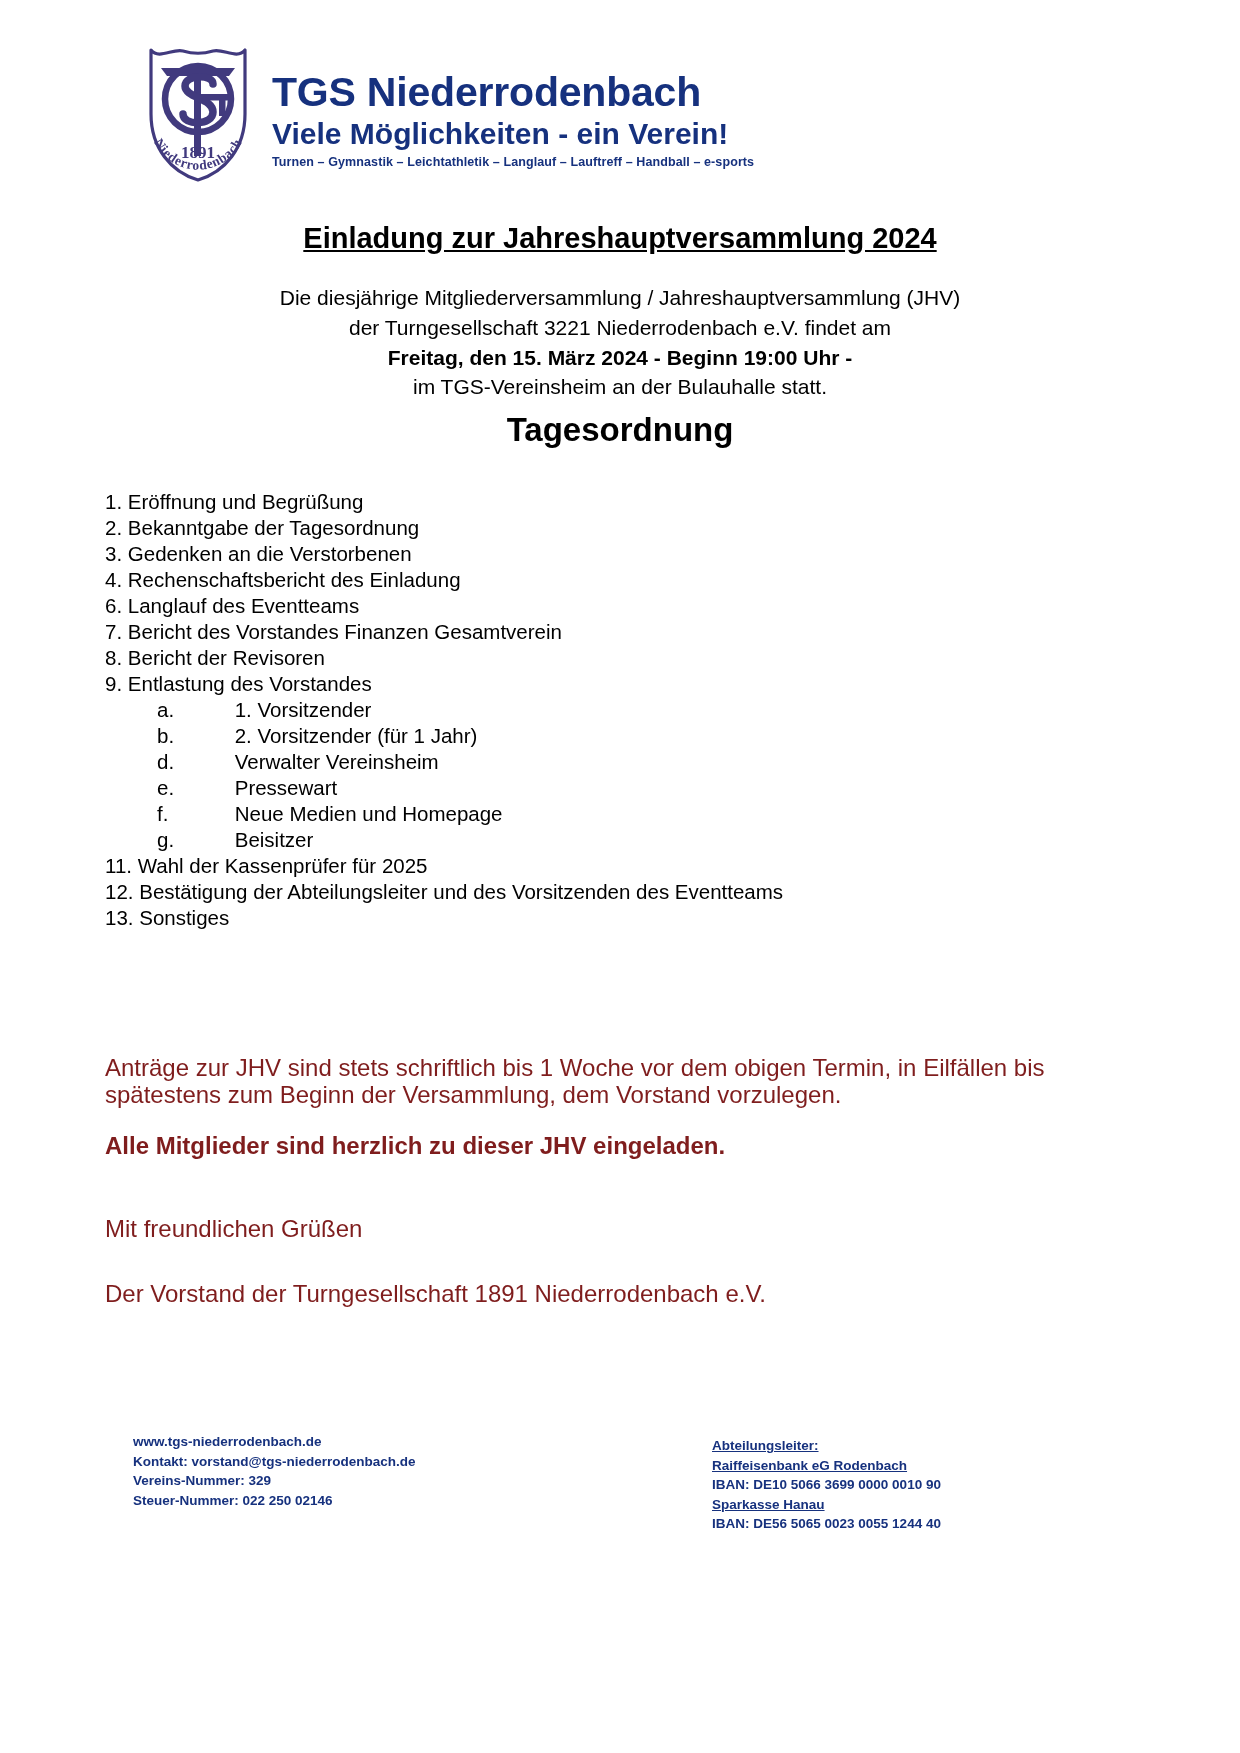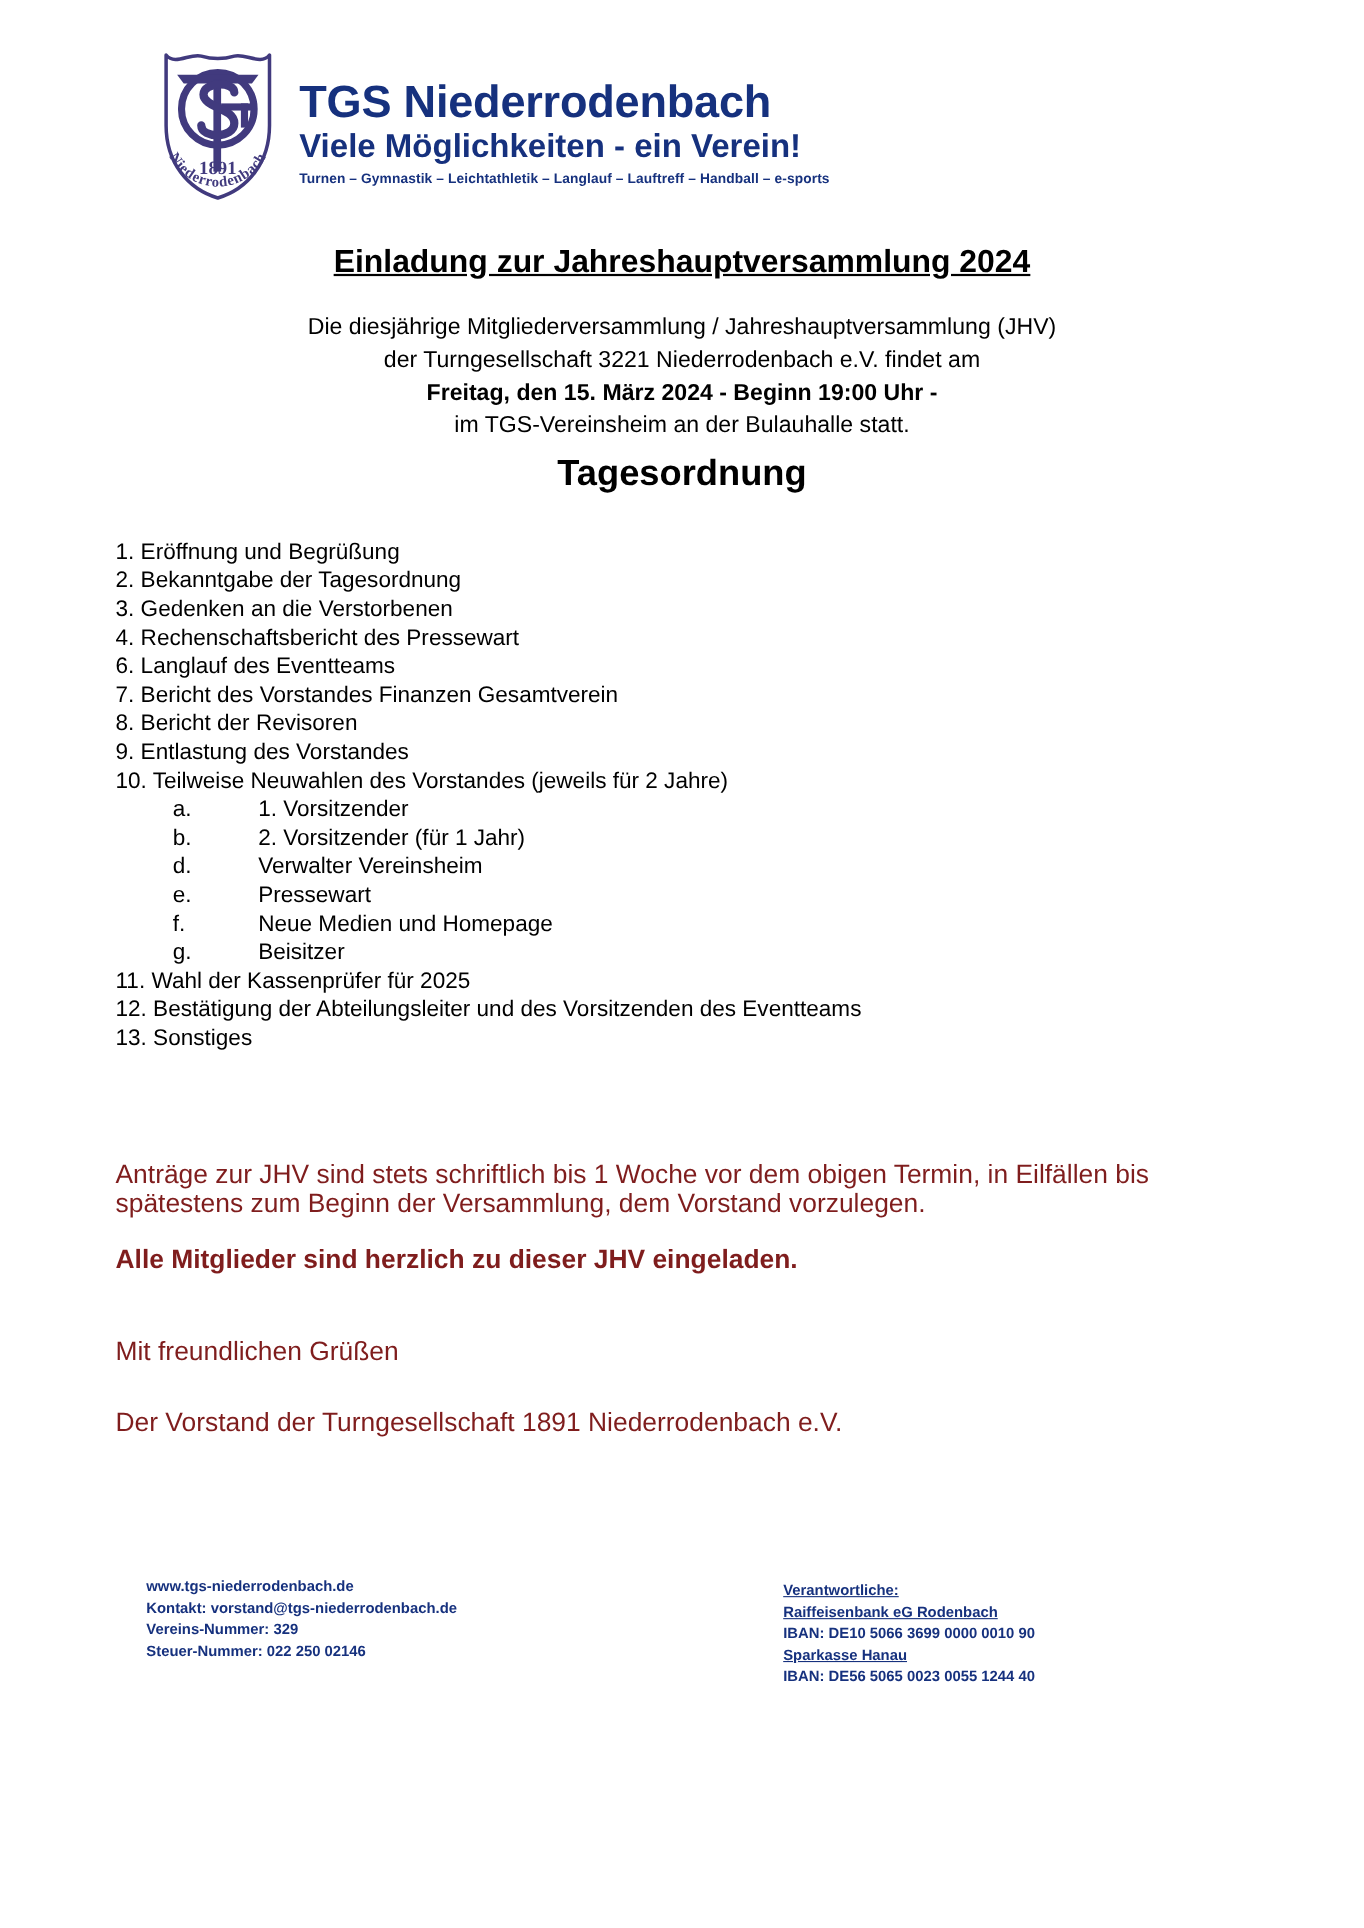--- a/index.html
+++ b/index.html
@@ -240,41 +240,37 @@
       <div class="agenda-item">
         <span>2.</span>
         <span>Bekanntgabe der Tagesordnung</span>
       </div>
       <div class="agenda-item">
         <span>3.</span>
         <span>Gedenken an die Verstorbenen</span>
       </div>
       <div class="agenda-item">
         <span>4.</span>
-        <span>Rechenschaftsbericht des Pressewart</span>
+        <span>Rechenschaftsbericht des Einladung</span>
       </div>
       <div class="agenda-item">
         <span>6.</span>
         <span>Langlauf des Eventteams</span>
       </div>
       <div class="agenda-item">
         <span>7.</span>
         <span>Bericht des Vorstandes Finanzen Gesamtverein</span>
       </div>
       <div class="agenda-item">
         <span>8.</span>
         <span>Bericht der Revisoren</span>
       </div>
       <div class="agenda-item">
         <span>9.</span>
         <span>Entlastung des Vorstandes</span>
-      </div>
-      <div class="agenda-item">
-        <span>10.</span>
-        <span>Teilweise Neuwahlen des Vorstandes (jeweils für 2 Jahre)</span>
       </div>
 
       <div class="agenda-sub">
         <span class="marker">a.</span>
         <span>1. Vorsitzender</span>
       </div>
       <div class="agenda-sub">
         <span class="marker">b.</span>
         <span>2. Vorsitzender (für 1 Jahr)</span>
       </div>
@@ -323,21 +319,21 @@
 
   <div class="footer">
     <div class="footer-col footer-left">
       <div class="footer-row">www.tgs-niederrodenbach.de</div>
       <div class="footer-row">Kontakt: vorstand@tgs-niederrodenbach.de</div>
       <div class="footer-row">Vereins-Nummer: 329</div>
       <div class="footer-row">Steuer-Nummer:  022 250 02146</div>
     </div>
 
     <div class="footer-col footer-right">
-      <div class="footer-row u">Verantwortliche:</div>
+      <div class="footer-row u">Abteilungsleiter:</div>
       <div class="footer-row u">Raiffeisenbank eG Rodenbach</div>
       <div class="footer-row">IBAN: DE10 5066 3699 0000 0010 90</div>
       <div class="footer-row u">Sparkasse Hanau</div>
       <div class="footer-row">IBAN: DE56 5065 0023 0055 1244 40</div>
     </div>
   </div>
 
 </div>
 
 </body></html>

